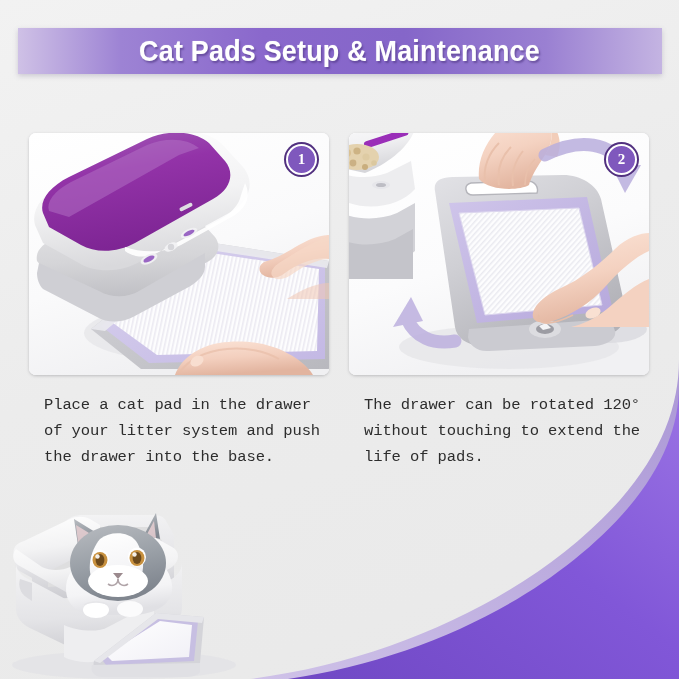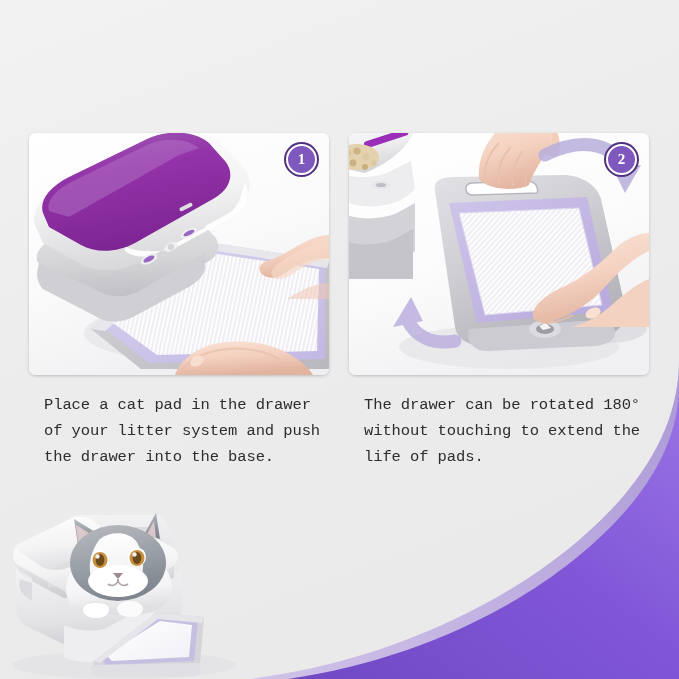--- a/index.html
+++ b/index.html
@@ -150,20 +150,23 @@
         <linearGradient id="bandGrad" x1="0" y1="1" x2="1" y2="0">
           <stop offset="0%" stop-color="#cfc2e8"></stop>
           <stop offset="100%" stop-color="#ab98d6"></stop>
         </linearGradient>
       </defs>
       <path d="M 250 679 C 400 660 540 590 620 500 C 662 452 679 405 679 360 L 679 679 Z" fill="url(#bandGrad)"></path>
       <path d="M 288 679 C 430 658 556 592 628 508 C 664 466 679 424 679 386 L 679 679 Z" fill="url(#waveGrad)"></path>
     </svg>
   </div>
 
+  <div class="banner">
+    <div class="banner-title">Cat Pads Setup &amp; Maintenance</div>
+  </div>
 
   <div class="panels">
 
     <div class="panel p1">
       <div class="panel-scene">
         <svg width="300" height="242" viewBox="0 0 300 242">
           <defs>
             <linearGradient id="bgP1" x1="0" y1="0" x2="0.4" y2="1">
               <stop offset="0%" stop-color="#ffffff"></stop>
               <stop offset="60%" stop-color="#fafafb"></stop>
@@ -378,21 +381,21 @@
             <path d="M106 208 C84 212 66 204 58 186" fill="none" stroke="#bcb0de" stroke-width="13" stroke-linecap="round"></path>
             <path d="M44 194 L74 188 L62 164 Z" fill="#bcb0de"></path>
           </g>
         </svg>
       </div>
       <div class="step-badge">2</div>
     </div>
   </div>
 
   <div class="caption c1">Place a  cat pad in the drawer of your litter system and push the drawer into the base.</div>
-  <div class="caption c2">The drawer can be rotated 180° without touching to extend the life of pads.</div>
+  <div class="caption c2">The drawer can be rotated 120° without touching to extend the life of pads.</div>
 
   <div class="bottom-photo">
     <svg width="250" height="174" viewBox="0 0 250 174">
       <defs>
         <linearGradient id="boxWhite" x1="0" y1="0" x2="0.2" y2="1">
           <stop offset="0%" stop-color="#ffffff"></stop>
           <stop offset="55%" stop-color="#f3f3f4"></stop>
           <stop offset="100%" stop-color="#dadade"></stop>
         </linearGradient>
         <linearGradient id="boxSide" x1="0" y1="0" x2="0.1" y2="1">

